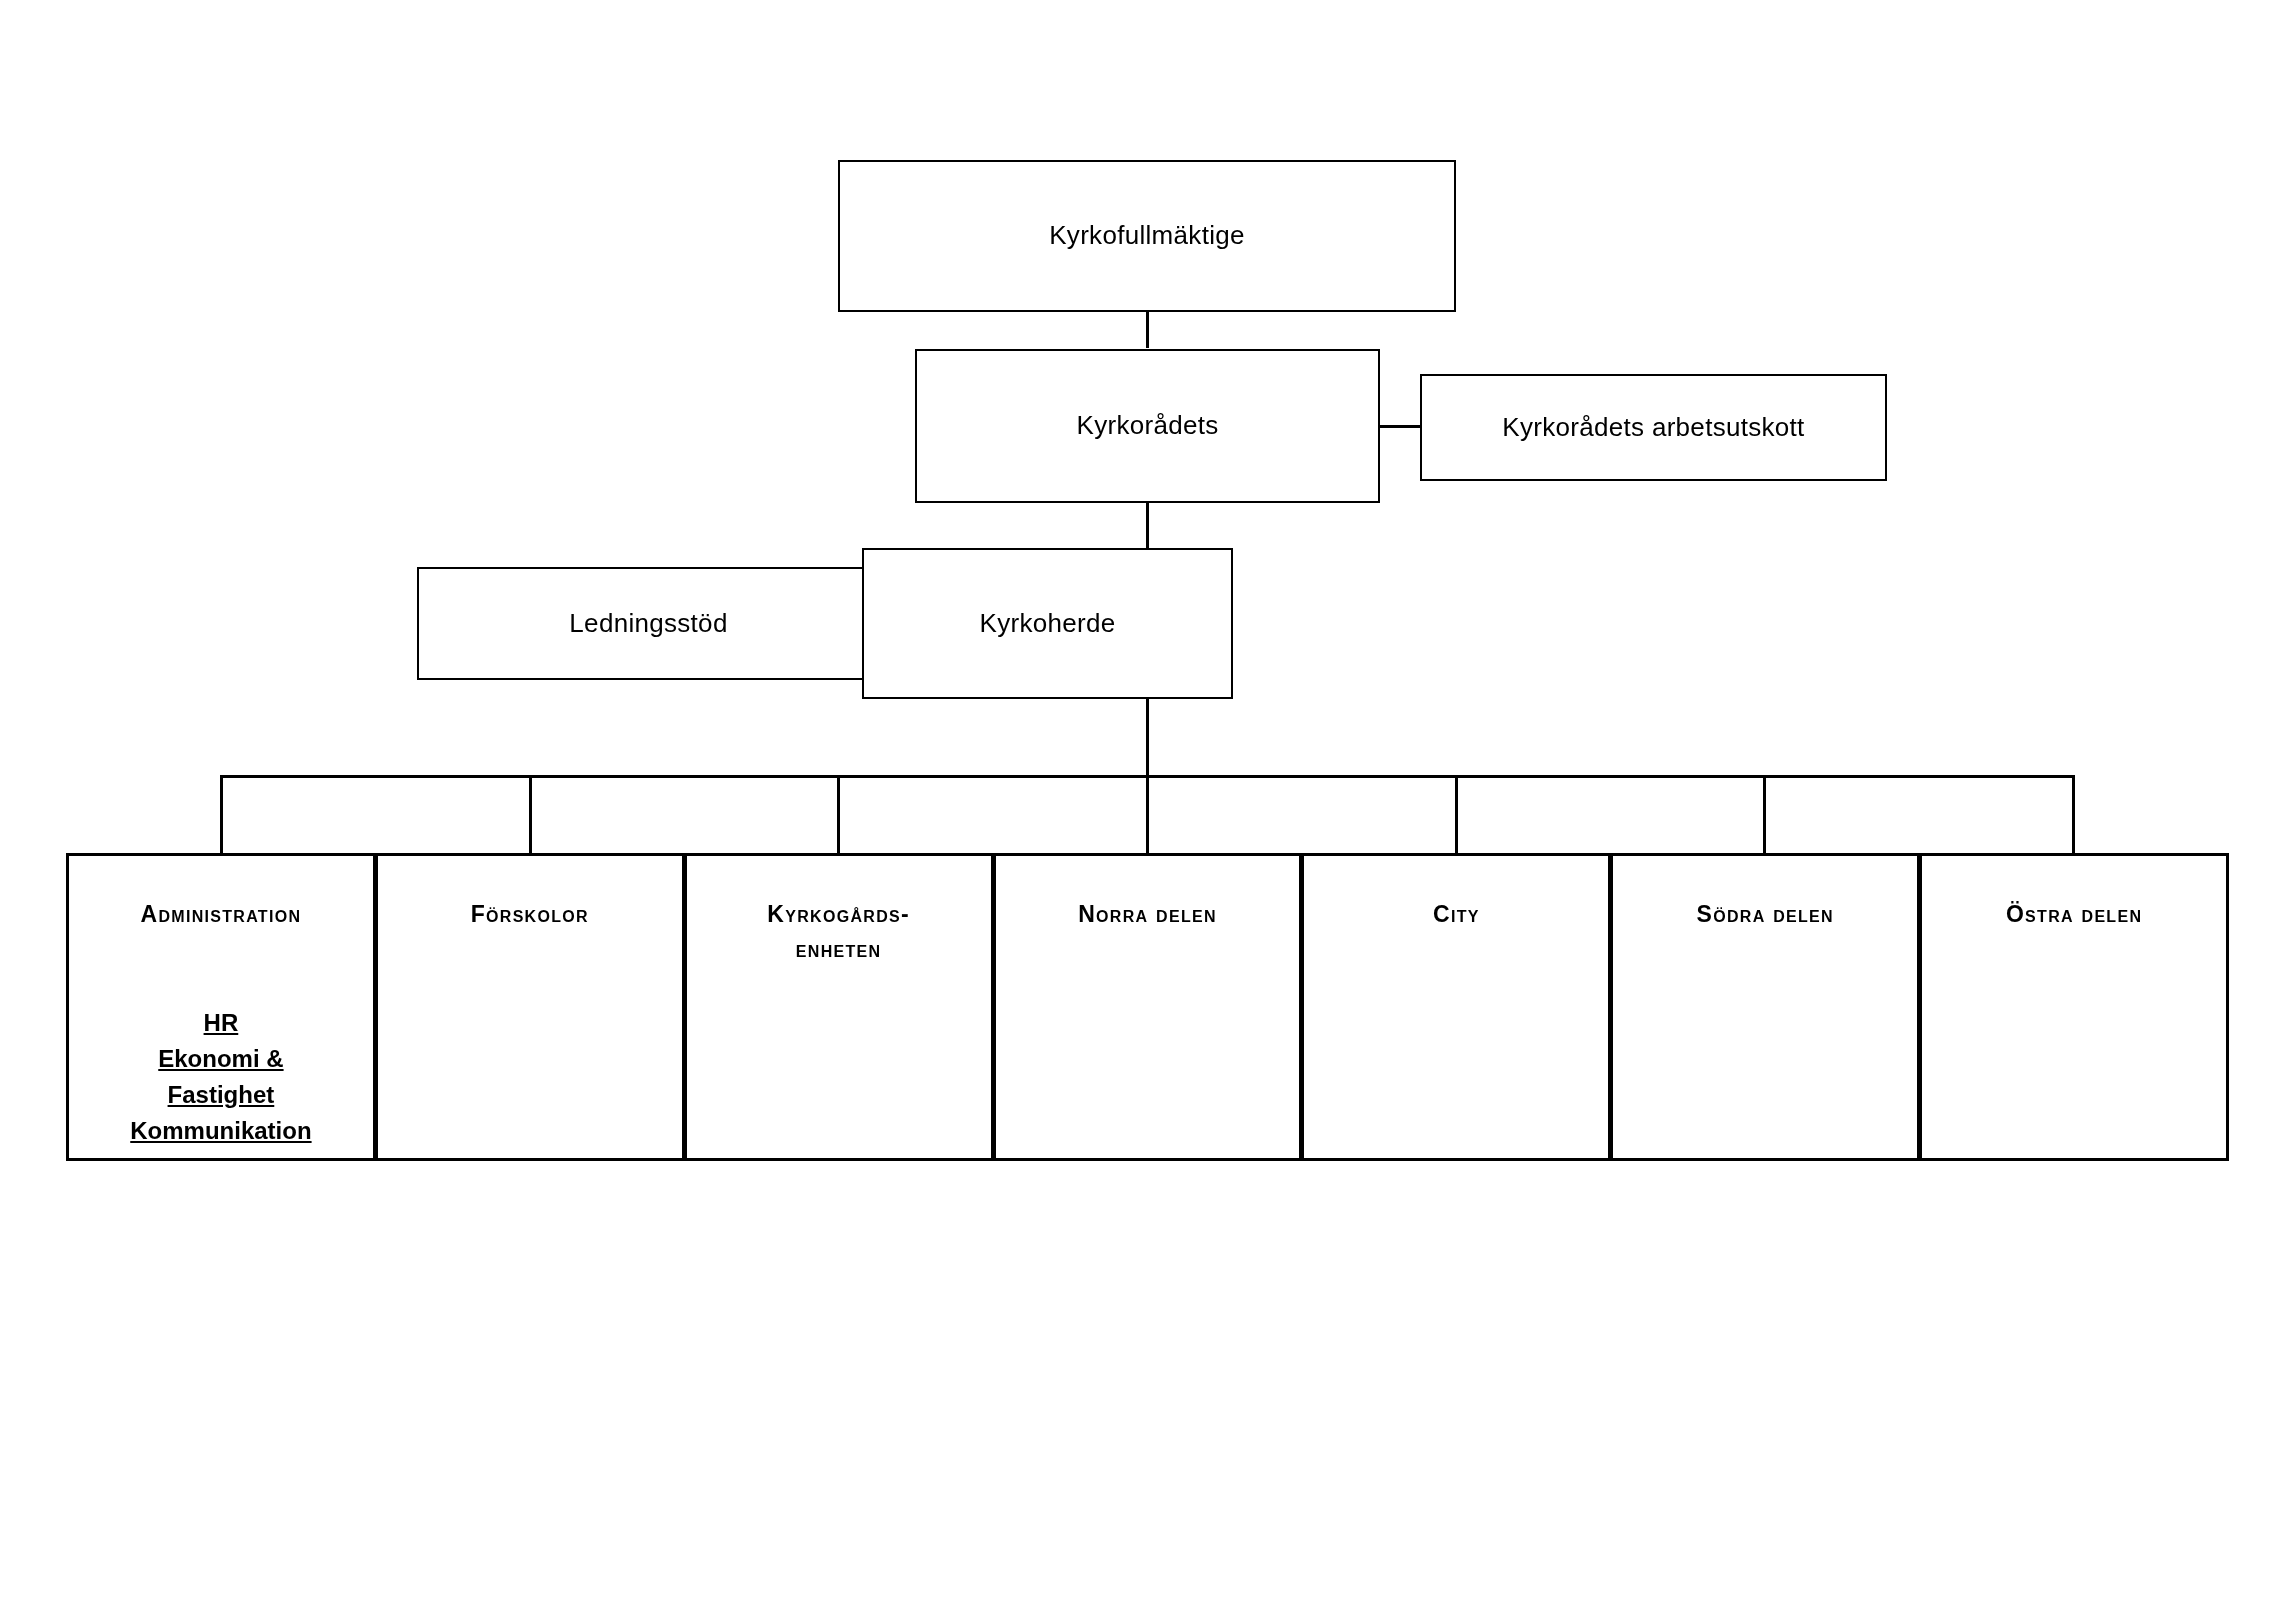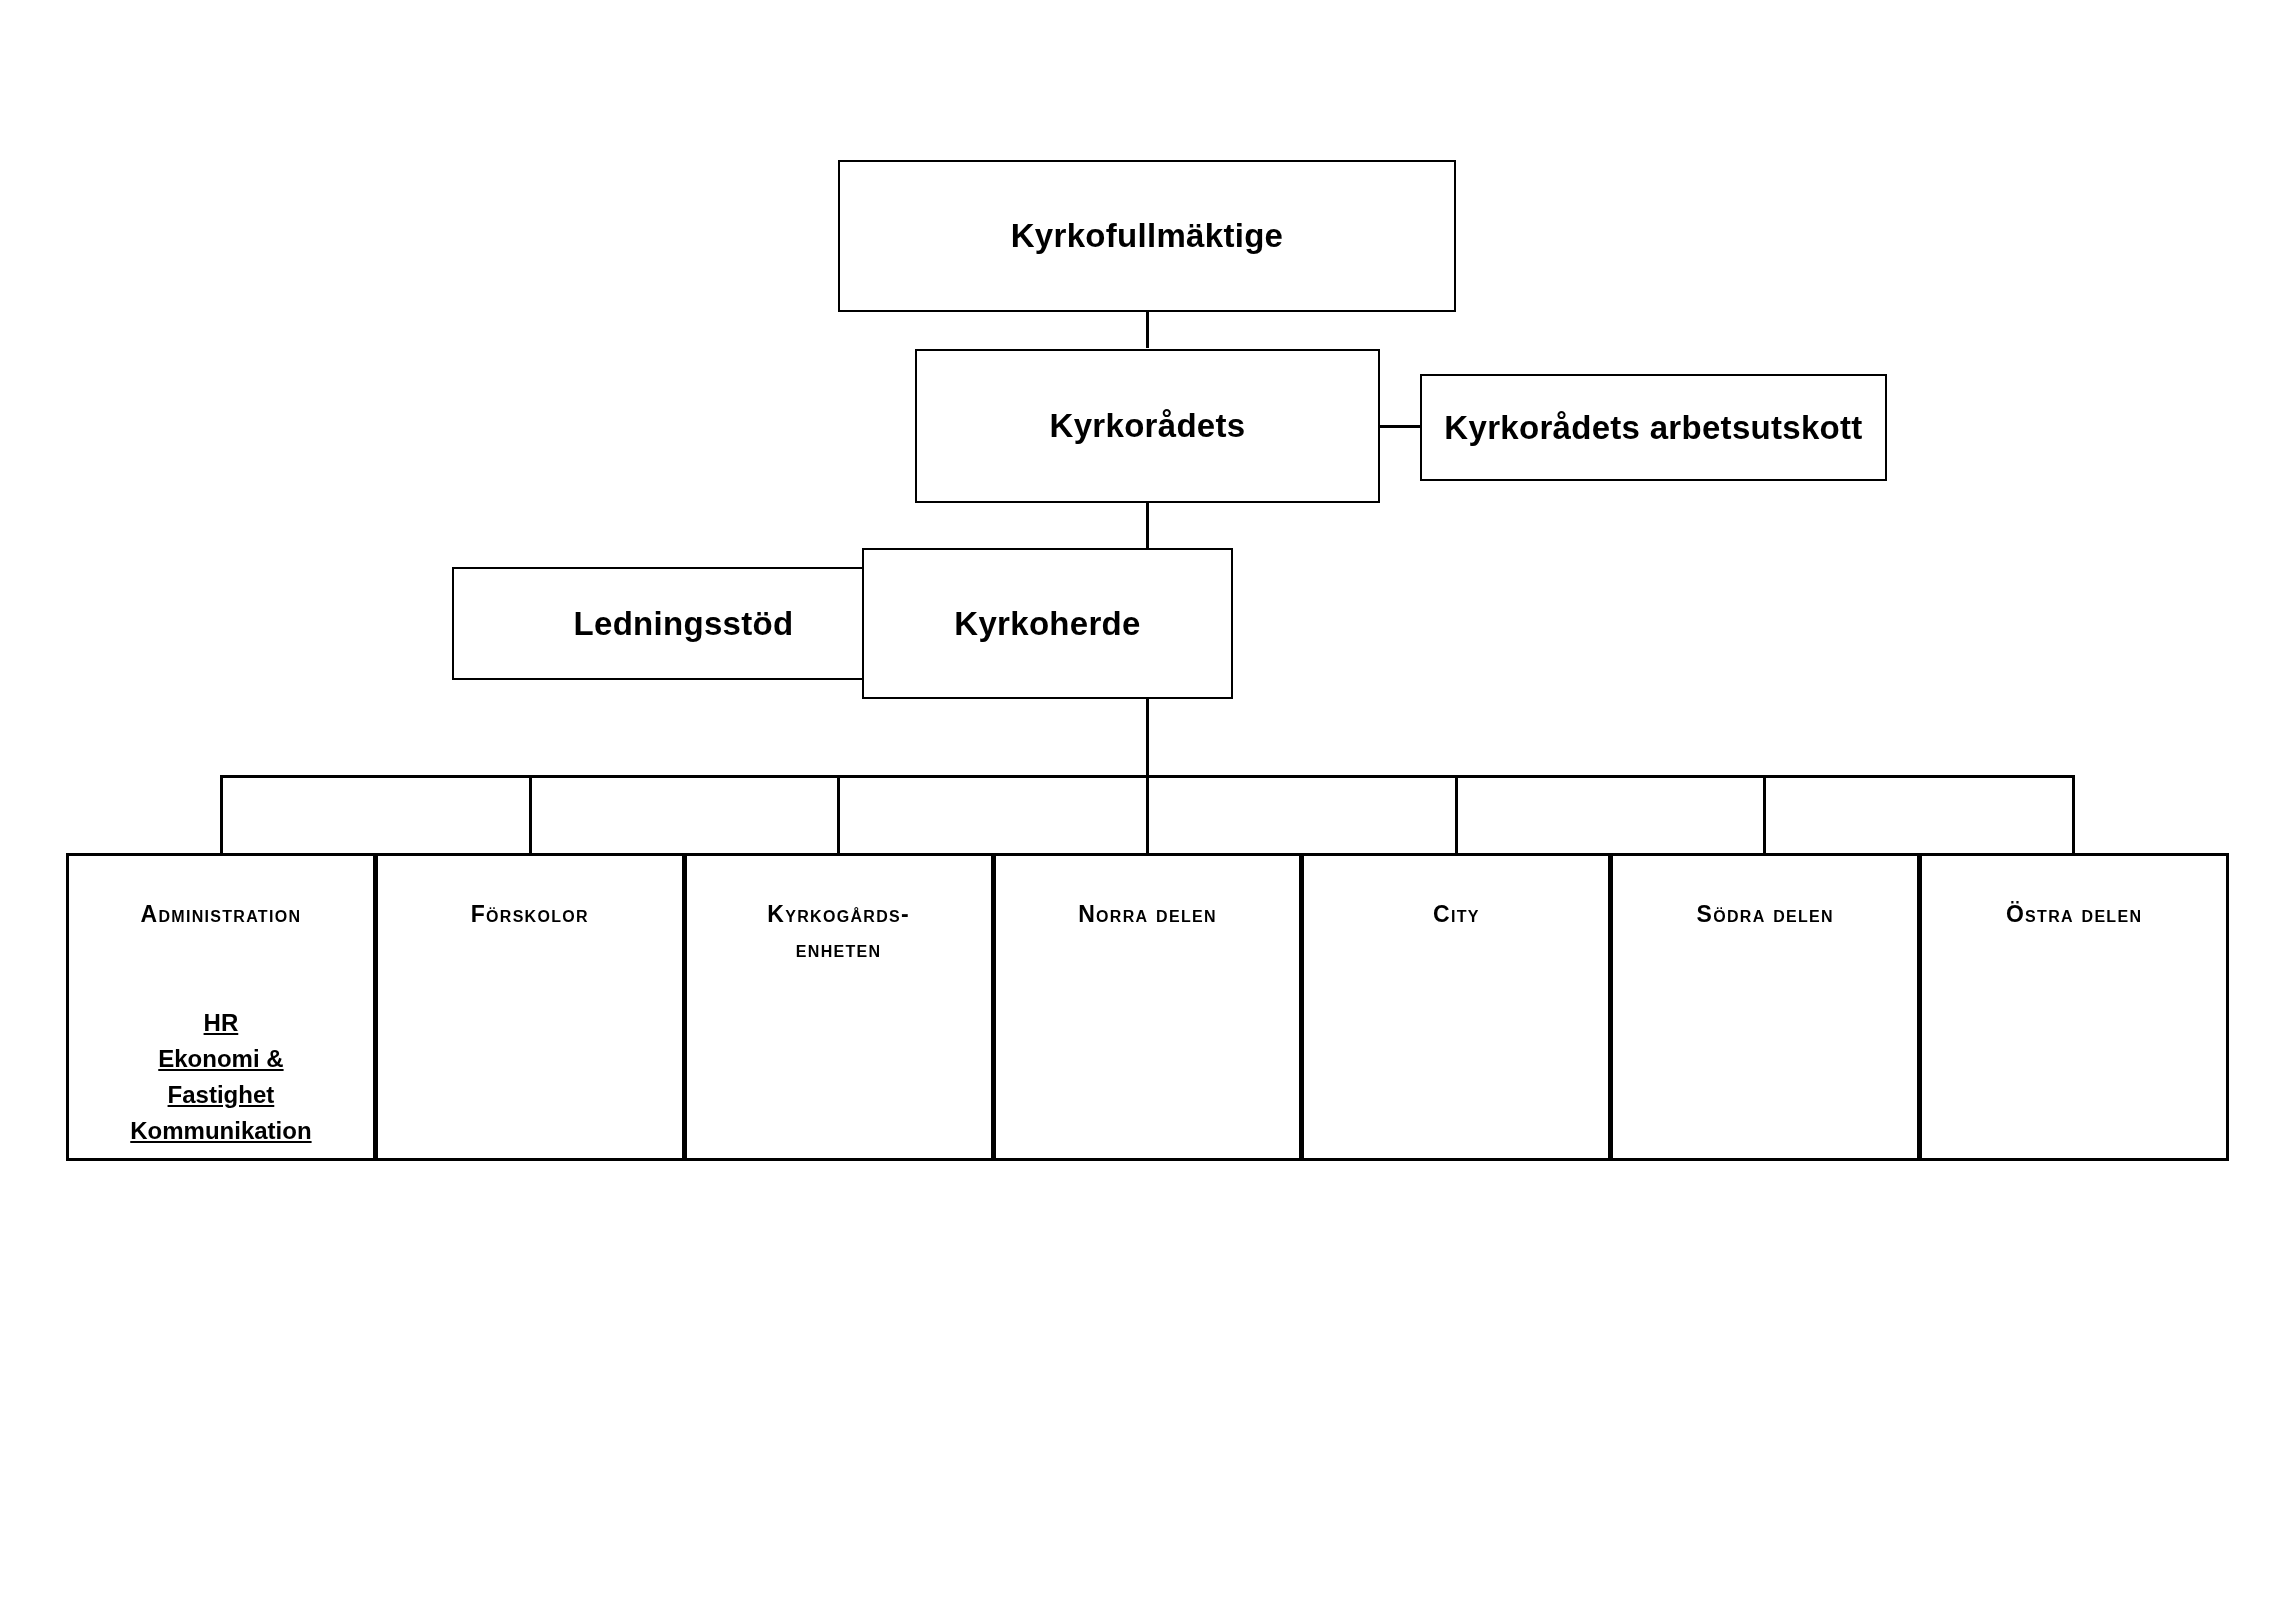--- a/index.html
+++ b/index.html
@@ -21,22 +21,22 @@
     position: absolute;
     box-sizing: border-box;
     border: 2.6px solid #000000;
     background: #ffffff;
     display: flex;
     align-items: center;
     justify-content: center;
     text-align: center;
   }
   .node-label {
-    font-size: 33px;
-    font-weight: 700;
+    font-size: 26px;
+    font-weight: 400;
     letter-spacing: 0.3px;
     line-height: 1.2;
     white-space: nowrap;
   }
   
   .line {
     position: absolute;
     background: #000000;
   }
   
@@ -101,21 +101,21 @@
   </div>
 
   <div class="line" style="left:1380px; top:425px; width:40px; height:3.3px;"></div>
 
   <div class="node" style="left:1420px; top:374px; width:467px; height:107px;">
     <span class="node-label">Kyrkorådets arbetsutskott</span>
   </div>
 
   <div class="line" style="left:1146px; top:503px; width:3.3px; height:45px;"></div>
 
-  <div class="node" style="left:417px; top:567px; width:463px; height:113px;margin-left:35px;">
+  <div class="node" style="left:417px; top:567px; width:463px; height:113px;">
     <span class="node-label">Ledningsstöd</span>
   </div>
 
   <div class="line" style="left:880px; top:622px; width:35px; height:3.3px;"></div>
 
   <div class="node" style="left:862px; top:548px; width:371px; height:151px;">
     <span class="node-label">Kyrkoherde</span>
   </div>
 
   <div class="line" style="left:1146px; top:699px; width:3.3px; height:79px;"></div>

